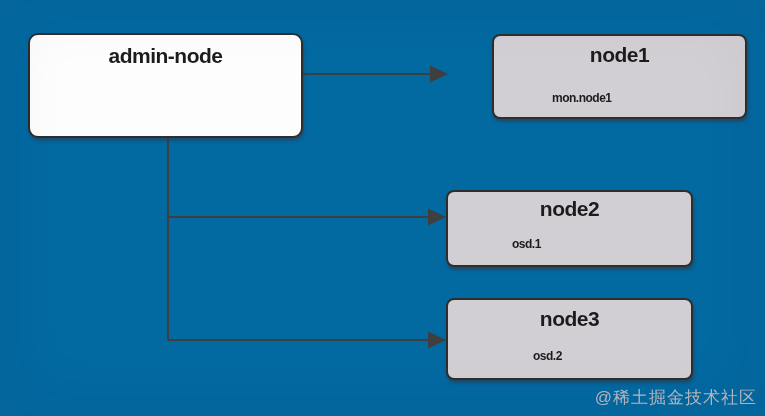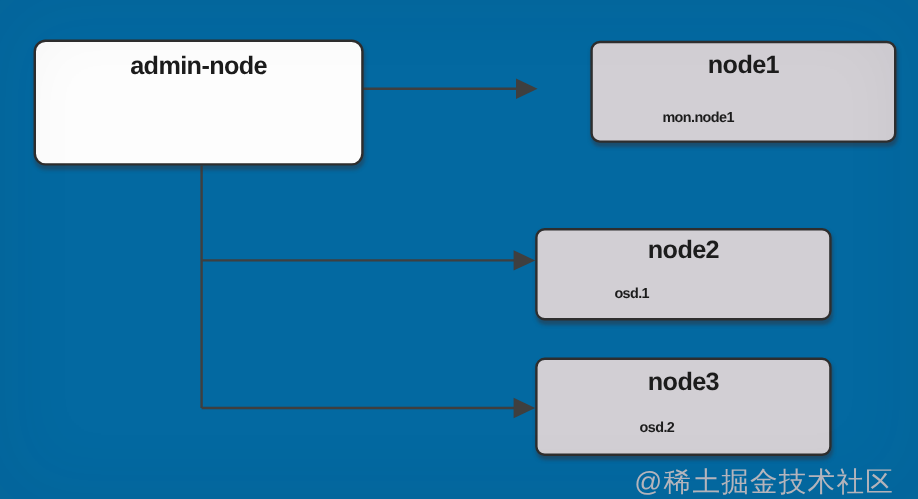--- a/index.html
+++ b/index.html
@@ -65,22 +65,22 @@
     font-size:12px;line-height:20px;
     letter-spacing:-0.5px;
     white-space:nowrap;
     text-align:left;
   }
   .node1-sub{left:58px;top:52px;}
   .node2-sub{left:64px;top:42px;}
   .node3-sub{left:65px;top:46px;margin-left:20px;}
   .watermark{
     position:absolute;
-    right:20px;top:386px;
-    font-size:23px;
+    right:8px;top:386px;
+    font-size:17px;
     color:var(--watermark);
     font-weight:normal;
     letter-spacing:1px;
   }
 </style>
 </head>
 <body>
 
 <div class="stage">
 

